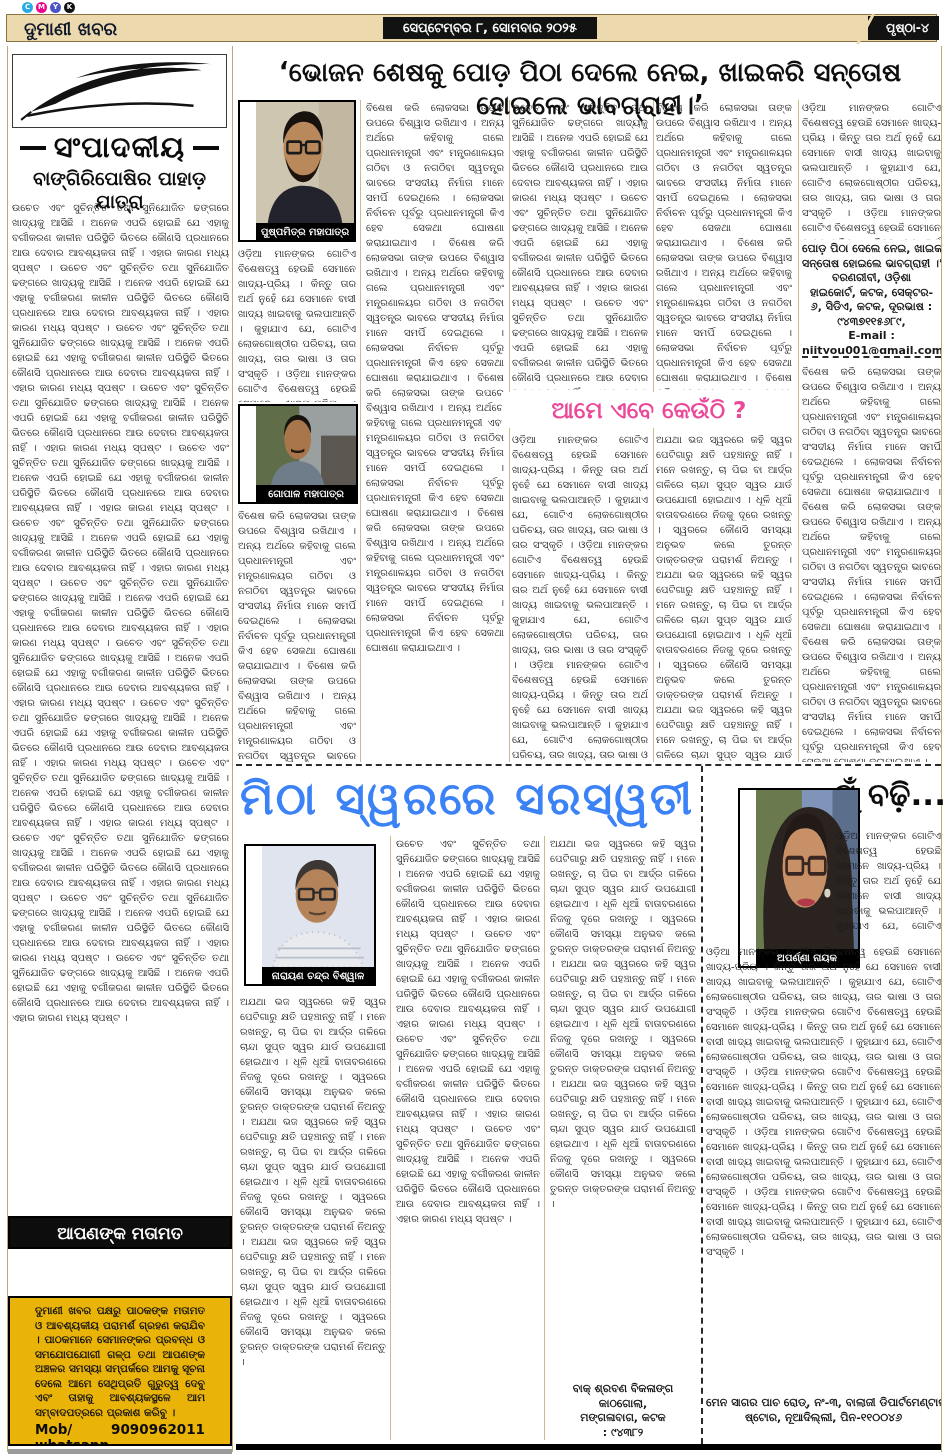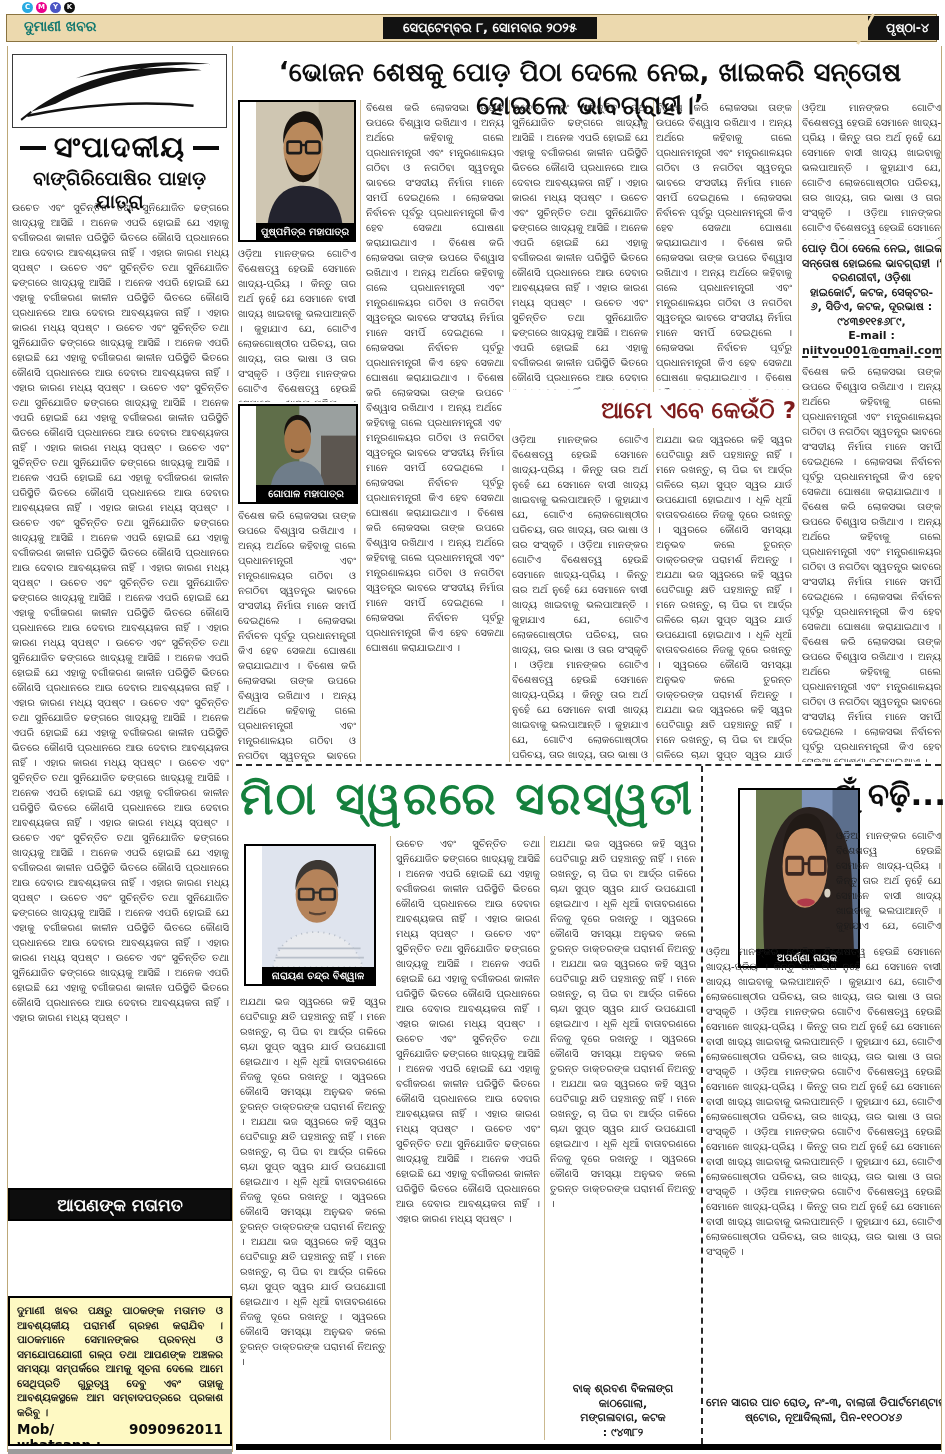--- a/index.html
+++ b/index.html
@@ -8,64 +8,64 @@
     font-family:"DejaVu Sans","Liberation Sans",sans-serif;color:#191919;
     overflow:hidden;
   }
   .abs{position:absolute;}
   
   .cmyk{left:22px;top:2px;display:flex;gap:3px;}
   .dot{width:11px;height:11px;border-radius:50%;font-size:7px;font-weight:bold;
        color:#fff;display:flex;align-items:center;justify-content:center;line-height:1;}
   .header-bar{left:6px;top:14px;width:931px;height:28px;background:#ecd9ae;
       border:1px solid #8a7340;box-sizing:border-box;}
-  .paper-name{left:24px;top:18px;font-size:14px;font-weight:bold;color:#0f766e;}
+  .paper-name{left:24px;top:18px;font-size:18px;font-weight:bold;color:#0f172a;}
   .date-box{left:383px;top:17px;background:#121212;color:#fff;font-size:13px;
       font-weight:bold;padding:3px 20px;white-space:nowrap;}
   .page-box{right:6px;top:16px;background:#121212;color:#fff;font-size:12.5px;
       font-weight:bold;padding:4px 10px 4px 18px;}
   .page-slash{width:3px;height:34px;background:#ecd9ae;transform:rotate(28deg);
       left:-4px;top:-4px;}
   
   .vline{width:1px;background:#bda878;}
   .vline-light{width:1px;background:#cbb98f;}
   .dash-h{border-top:2px dashed #2a2a2a;height:0;}
   .dash-v{border-left:2px dashed #2a2a2a;width:0;}
   .blackbar{background:#000;}
   .greybar{background:#9b9b9b;}
   
   .col{font-size:10px;line-height:15px;text-align:justify;overflow:hidden;
        word-break:break-word;color:#1b1b1b;}
   .h-main{font-size:26px;font-weight:bold;text-align:center;line-height:1.25;color:#0e0e0e;}
-  .h-sub{font-size:23px;font-weight:bold;text-align:right;background:#fff;line-height:36px;color:#7f1d1d;}
-  .h-mid{font-size:45px;font-weight:800;letter-spacing:2px;color:#15803d;white-space:nowrap;}
+  .h-sub{font-size:23px;font-weight:bold;text-align:center;background:#fff;line-height:36px;color:#ec4899;}
+  .h-mid{font-size:45px;font-weight:800;letter-spacing:2px;color:#3b82f6;white-space:nowrap;}
   .h-right{font-size:31px;font-weight:800;color:#0c0c0c;white-space:nowrap;}
   .sig{font-weight:bold;text-align:center;font-size:11px;line-height:14.5px;overflow:hidden;}
   .sig div{white-space:nowrap;}
   
   .photo{border:2px solid #000;background:#fff;box-sizing:border-box;
       display:flex;flex-direction:column;padding-left:16px;}
   .photo svg{display:block;width:100%;flex:1;}
   .cap{height:17px;background:#000;color:#fff;font-size:10px;font-weight:bold;
       display:flex;align-items:center;justify-content:center;white-space:nowrap;overflow:hidden;}
   
   .quill-box{left:12px;top:54px;width:215px;height:74px;border:1px solid #3a3a3a;
       background:#fff;box-sizing:border-box;}
   .masthead{left:10px;top:130px;width:219px;display:flex;align-items:center;
       justify-content:center;gap:8px;}
   .masthead-text{font-size:29px;font-weight:900;color:#0b0b0b;letter-spacing:1px;}
   .masthead-dash{height:4px;width:26px;background:#0b0b0b;}
   .ed-headline{left:10px;top:167px;width:219px;text-align:center;font-size:19px;
       font-weight:bold;color:#0c0c0c;}
   
-  .op-title{left:8px;top:1188px;width:224px;height:33px;background:#0d0d0d;color:#fff;
+  .op-title{left:8px;top:1216px;width:224px;height:33px;background:#0d0d0d;color:#fff;
       font-size:17px;font-weight:bold;display:flex;align-items:center;justify-content:center;
       border:2px solid #000;box-sizing:border-box;}
   .op-box{left:8px;top:1296px;width:224px;height:150px;border:2px solid #000;
-      box-sizing:border-box;background:#fef9c3;padding:5px 7px;overflow:hidden;}
+      box-sizing:border-box;background:#eab308;padding:5px 25px;overflow:hidden;}
   .op-body{font-size:10.5px;font-weight:600;line-height:14.5px;text-align:justify;color:#141414;}
   .op-row{display:flex;justify-content:space-between;font-size:13.5px;font-weight:bold;
       margin-top:2px;color:#0c0c0c;}
 </style>
 </head>
 <body>
 
 <div class="abs cmyk">
   <div class="dot" style="background:#29abe2">C</div>
   <div class="dot" style="background:#ec008c">M</div>

